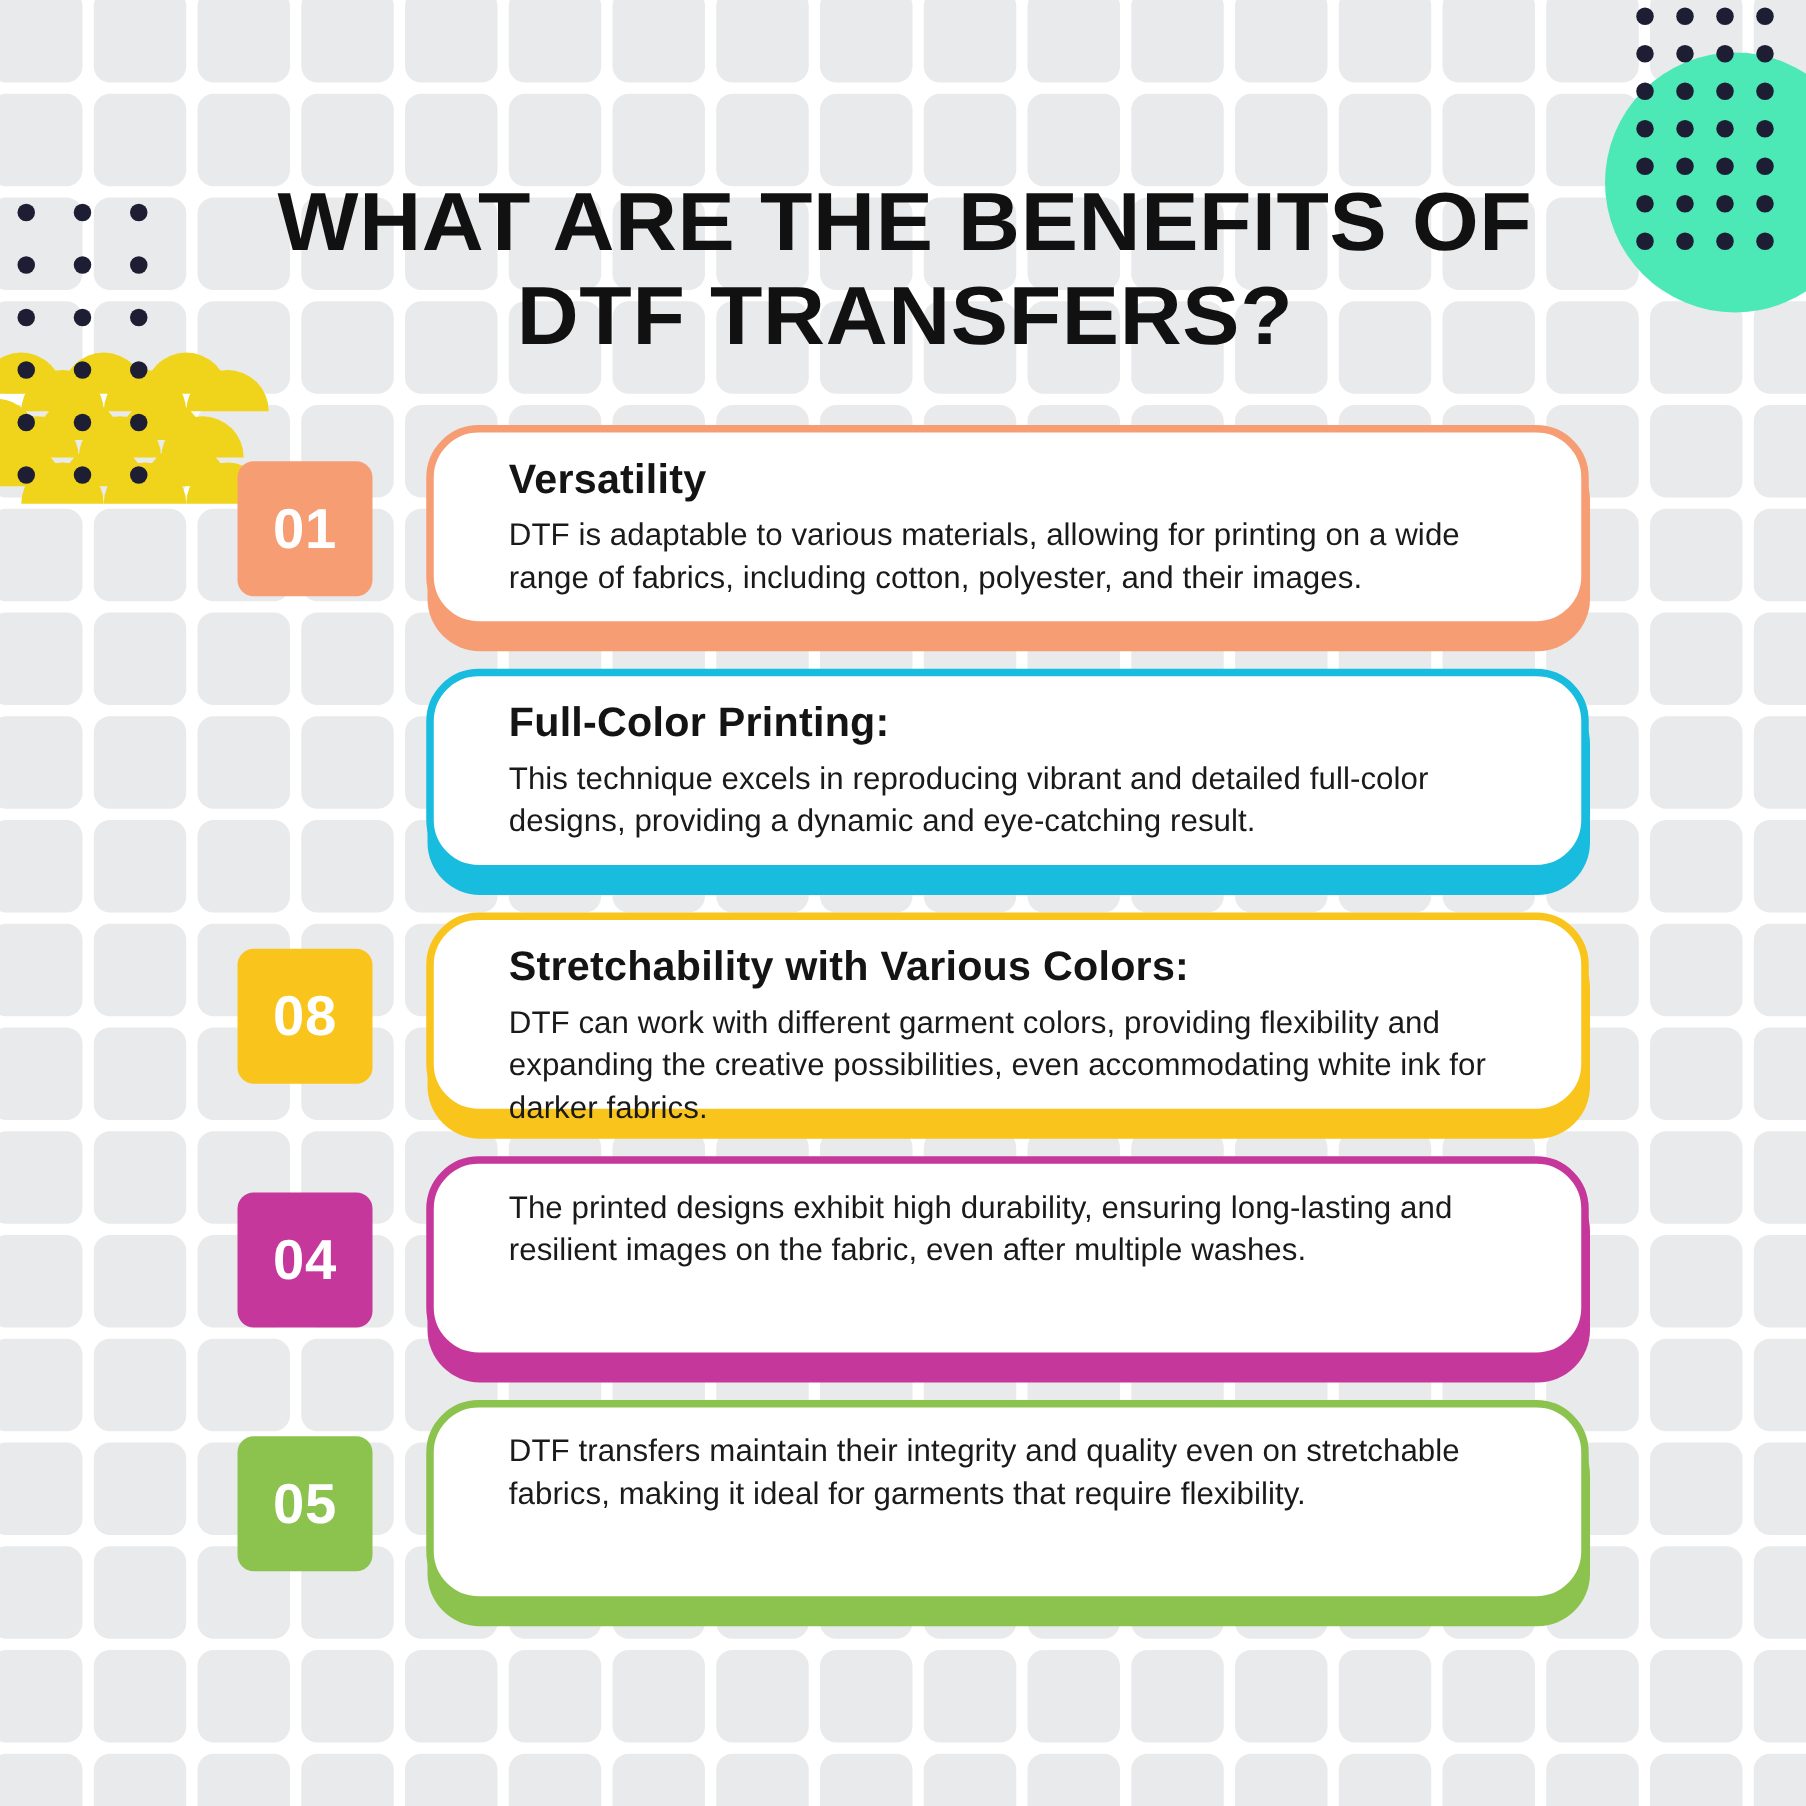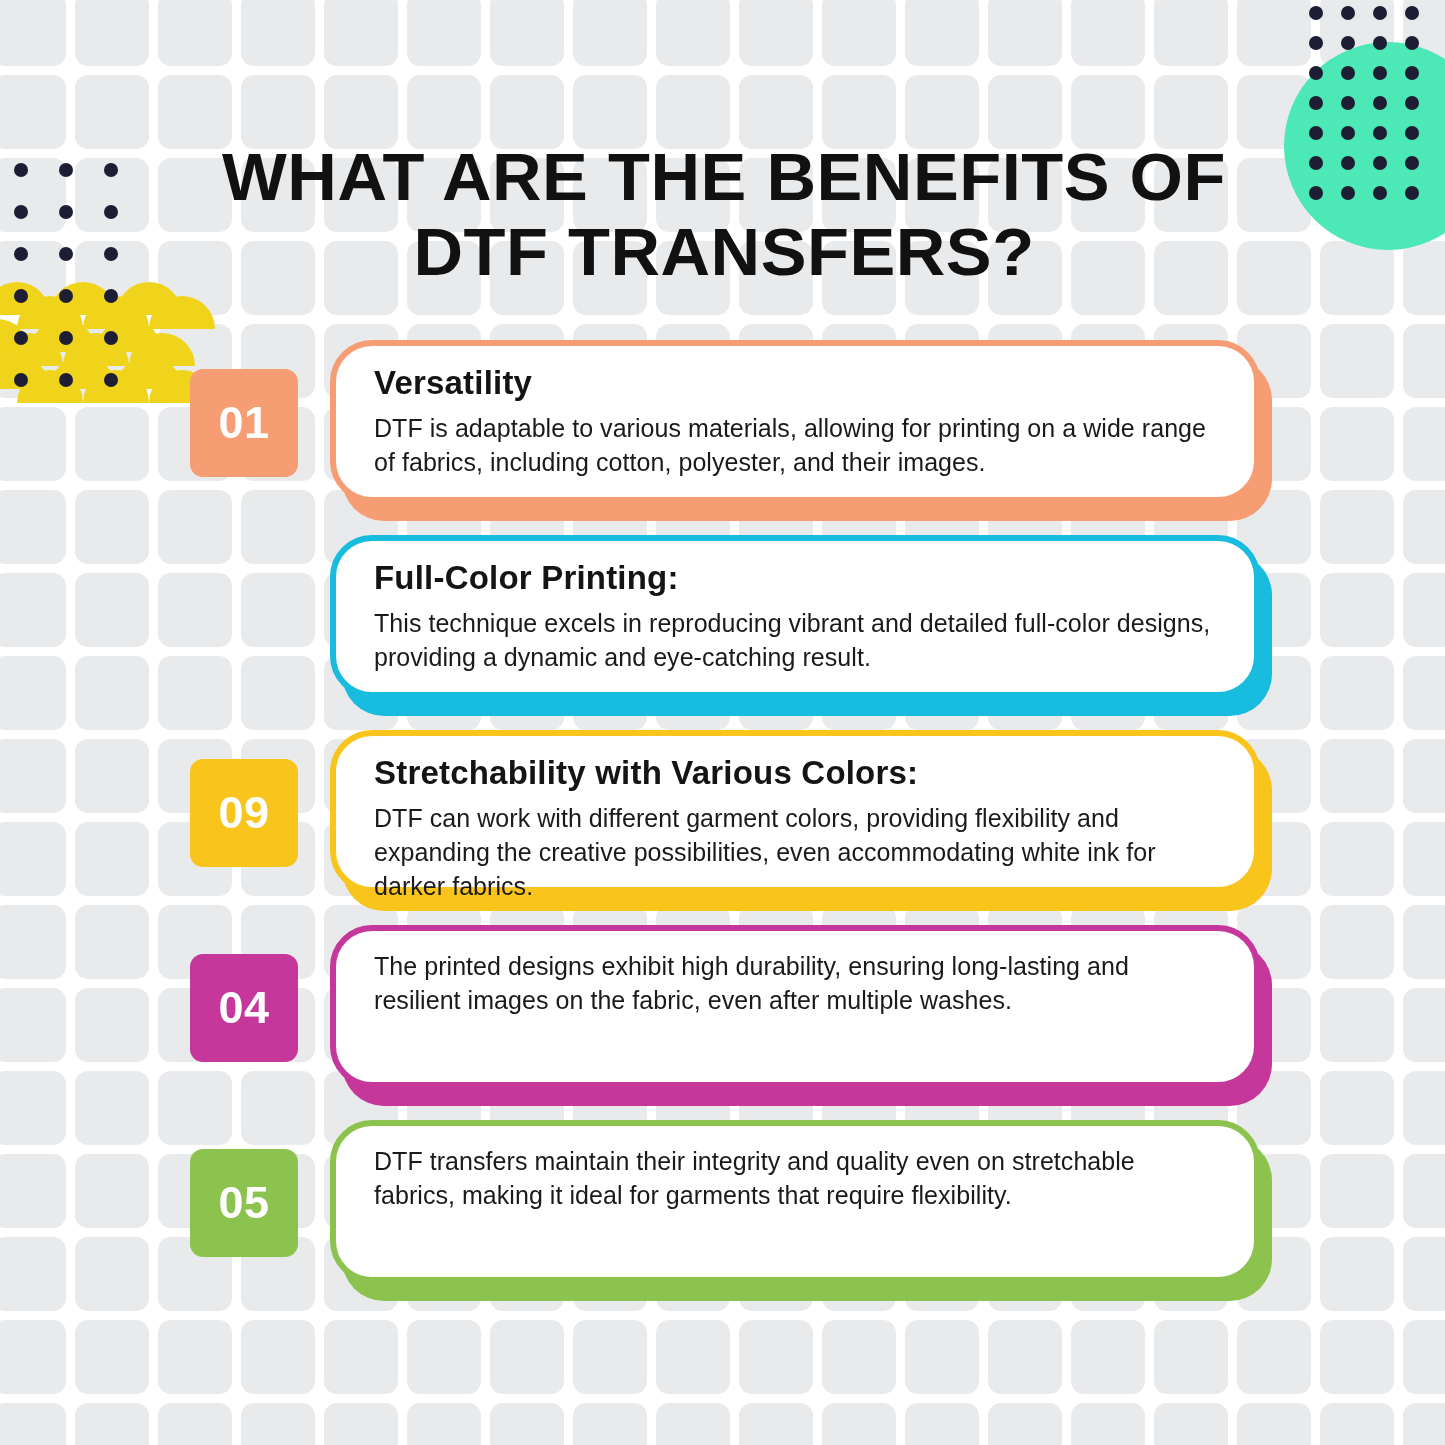--- a/index.html
+++ b/index.html
@@ -140,28 +140,28 @@
     position: absolute;
     left: 12px;
     top: 18px;
     width: 930px;
     height: 163px;
     border-radius: 42px;
   }
 
   .card {
     position: absolute;
-    left: 0;
+    left: 11px;
     top: 0;
     width: 930px;
     height: 163px;
     background: #ffffff;
     border-radius: 42px;
     border: 6px solid #ccc;
-    padding: 18px 36px 0 38px;
+    padding: 18px 36px 0 60px;
   }
 
   .card h3 {
     font-family: "Liberation Sans Narrow", "Liberation Sans", "DejaVu Sans", sans-serif;
     font-size: 33px;
     font-weight: 700;
     color: #141414;
     letter-spacing: 0.2px;
     margin-bottom: 9px;
     white-space: nowrap;
@@ -602,21 +602,21 @@
         <div class="card-wrap">
           <div class="card-shadow" style="background:#18bcde"></div>
           <div class="card" style="border-color:#18bcde">
             <h3>Full-Color Printing:</h3>
             <p>This technique excels in reproducing vibrant and detailed full-color designs, providing a dynamic and eye-catching result.</p>
           </div>
         </div>
       </div>
       <div class="row">
         <div class="badge" style="background:#f9c51d">
-          <span>09</span>
+          <span>08</span>
         </div>
         <div class="card-wrap">
           <div class="card-shadow" style="background:#f9c51d"></div>
           <div class="card" style="border-color:#f9c51d">
             <h3>Stretchability with Various Colors:</h3>
             <p>DTF can work with different garment colors, providing flexibility and expanding the creative possibilities, even accommodating white ink for darker fabrics.</p>
           </div>
         </div>
       </div>
       <div class="row">

